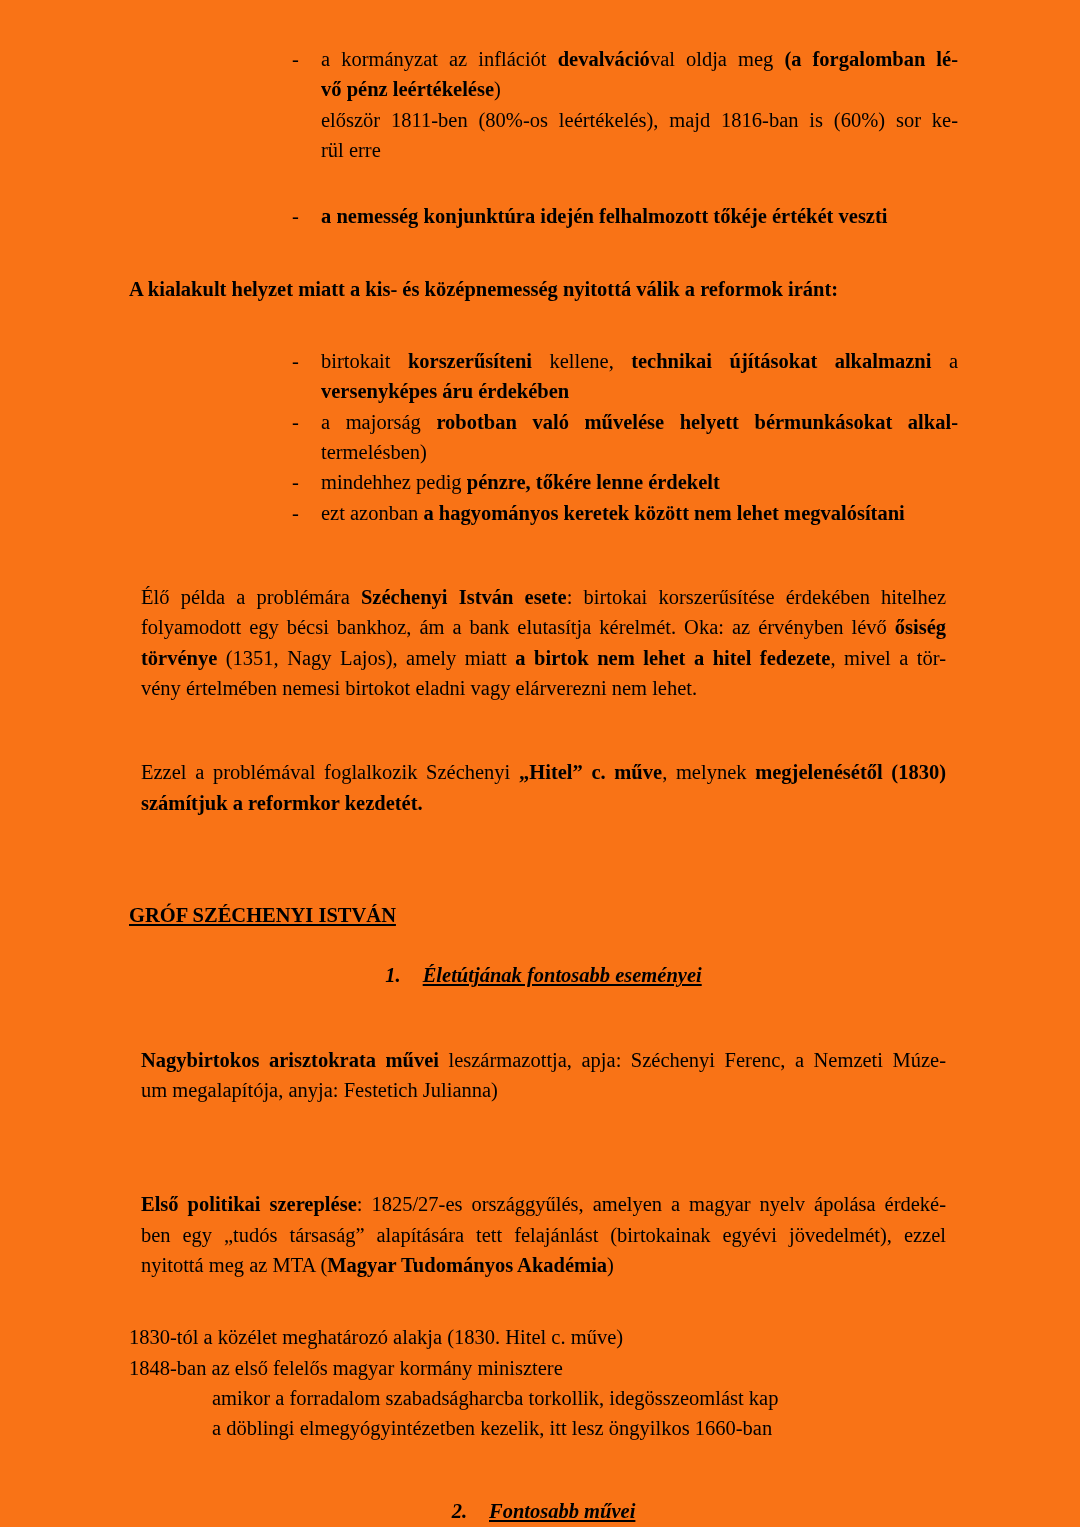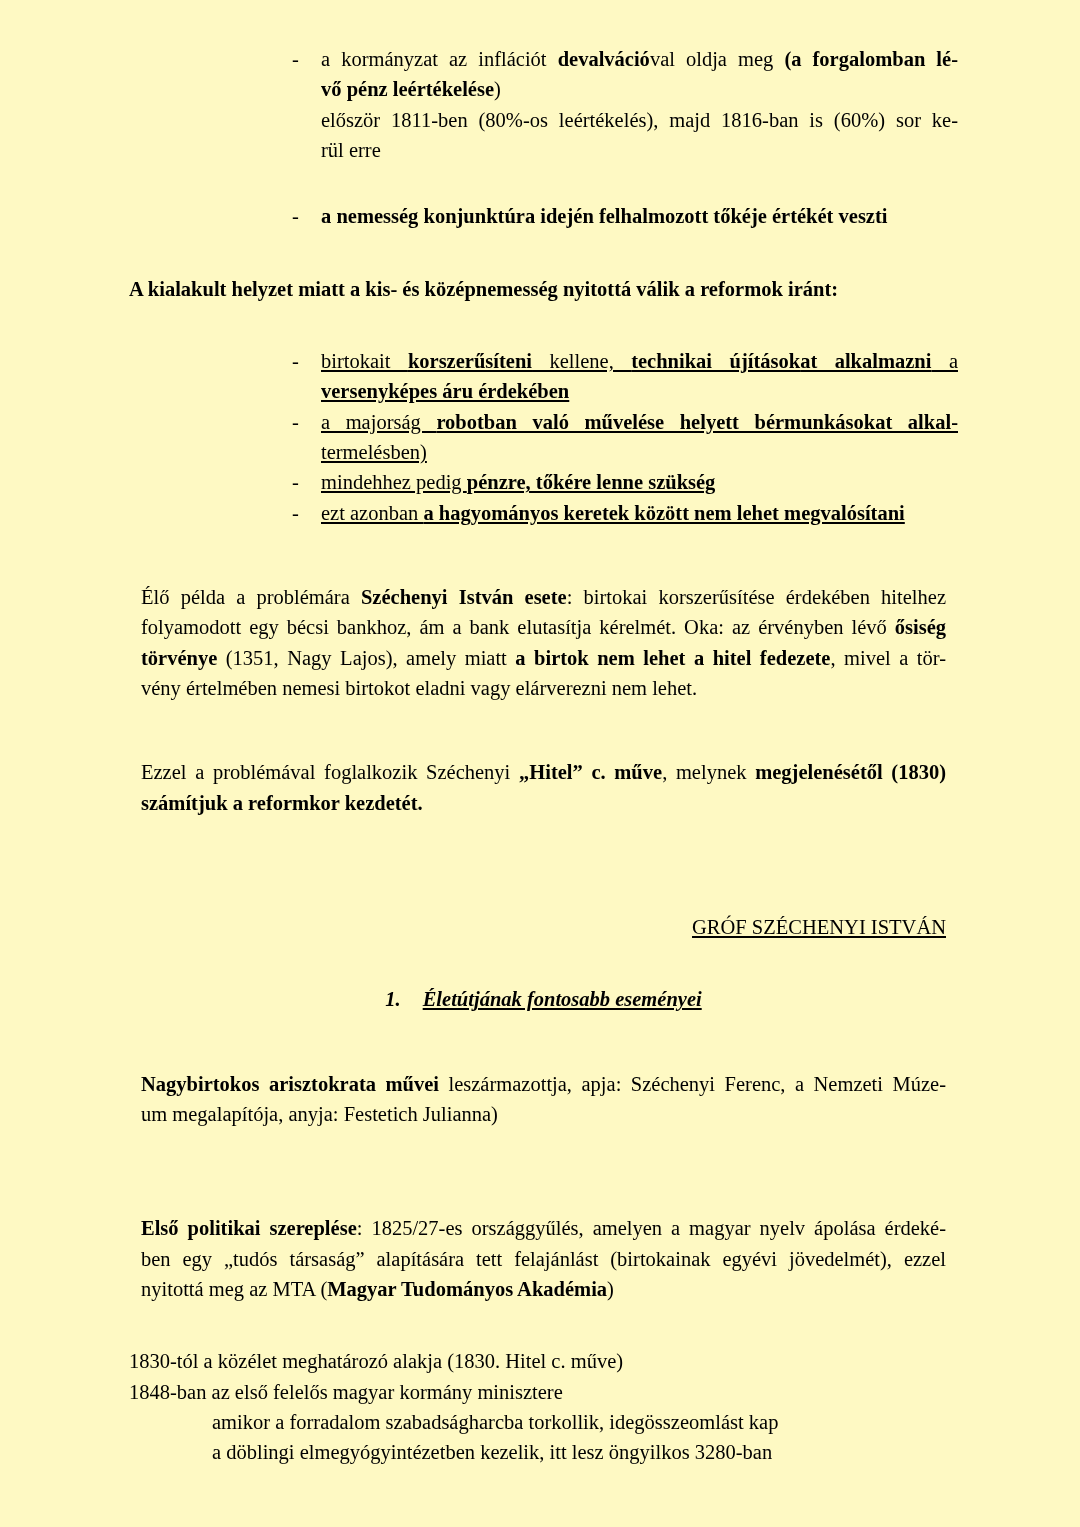--- a/index.html
+++ b/index.html
@@ -14,37 +14,37 @@
     font-family: "Liberation Serif", "DejaVu Serif", serif;
     color: #000000;
     overflow: hidden;
   }
   .page {
     position: relative;
     width: 1080px;
     height: 1527px;
     box-sizing: border-box;
     padding: 44px 122px 0 129px;
-    background: #fef9c3;
+    background: #f97316;
   }
   .doc {
     width: 829px;
     font-size: 20.5px;
     line-height: 1.48;
   }
   b, .b { font-weight: bold; }
 
   
   .bullets {
     margin: 0;
     padding: 0;
     list-style: none;
   }
   .bullets.lvl-a { margin-left: 163px; width: 666px; }
-  .bullets.lvl-b { margin-left: 163px; width: 666px; text-decoration: underline; }
+  .bullets.lvl-b { margin-left: 163px; width: 666px; }
   .bullets li {
     position: relative;
     padding-left: 29px;
     text-align: justify;
     text-justify: inter-word;
   }
   .bullets li::before {
     content: "-";
     position: absolute;
     left: 0;
@@ -62,23 +62,23 @@
     margin: 0;
     text-align: left;
   }
   .indent-deep { padding-left: 83px; }
   .gap-md { height: 30px; }
   .gap-lg { height: 42px; }
   .gap-xl { height: 56px; }
 
   
   .heading-center {
-    text-align: right;
-    font-weight: normal;
-    margin: 12px;
+    text-align: left;
+    font-weight: bold;
+    margin: 0;
   }
   .heading-center .u { text-decoration: underline; }
 
   .numbered-heading {
     text-align: center;
     font-weight: bold;
     margin: 0;
     font-style: italic;
   }
   .numbered-heading .num { text-decoration: none; }
@@ -127,21 +127,21 @@
   <ul class="bullets lvl-b">
     <li>
       <span class="jline"><span>birtokait </span><b>korszerűsíteni</b><span> kellene, </span><b>technikai újítások</b><b>at alkalmazni</b><span> a</span></span>
       <span class="jlast"><b>versenyképes áru érdekében</b></span>
     </li>
     <li>
       <span class="jline"><span>a majorság </span><b>robotban való művelése helyett bérmunkásokat alkal-</b></span>
       <span class="jlast">termelésben)</span>
     </li>
     <li>
-      <span class="jlast"><span>mindehhez pedig </span><b>pénzre, tőkére lenne szükség</b></span>
+      <span class="jlast"><span>mindehhez pedig </span><b>pénzre, tőkére lenne érdekelt</b></span>
     </li>
     <li>
       <span class="jlast"><span>ezt azonban </span><b>a hagyományos keretek között nem lehet megvalósítani</b></span>
     </li>
   </ul>
 
   <div class="gap-lg"></div>
 
   <p class="para">
     <span class="jline"><span>Élő példa a problémára </span><b>Széchenyi István esete</b><span>: birtokai korszerűsítése érdekében hitelhez</span></span>
@@ -182,21 +182,21 @@
     <span class="jline"><b>Első politikai szereplése</b><span>: 1825/27-es országgyűlés, amelyen a magyar nyelv ápolása érdeké-</span></span>
     <span class="jline">ben egy „tudós társaság” alapítására tett felajánlást (birtokainak egyévi jövedelmét), ezzel</span>
     <span class="jlast"><span>nyitottá meg az MTA (</span><b>Magyar Tudományos Akadémia</b><span>)</span></span>
   </p>
 
   <div class="gap-md"></div>
 
   <p class="plain">1830-tól a közélet meghatározó alakja (1830. Hitel c. műve)</p>
   <p class="plain">1848-ban az első felelős magyar kormány minisztere</p>
   <p class="plain indent-deep">amikor a forradalom szabadságharcba torkollik, idegösszeomlást kap</p>
-  <p class="plain indent-deep">a döblingi elmegyógyintézetben kezelik, itt lesz öngyilkos 3280-ban</p>
+  <p class="plain indent-deep">a döblingi elmegyógyintézetben kezelik, itt lesz öngyilkos 1660-ban</p>
 
   <div class="gap-lg"></div>
   <div style="height:10px"></div>
 
   <p class="numbered-heading"><span class="num">2.</span><span class="ttl">Fontosabb művei</span></p>
 
 </div>
 </div>
 
 </body></html>

